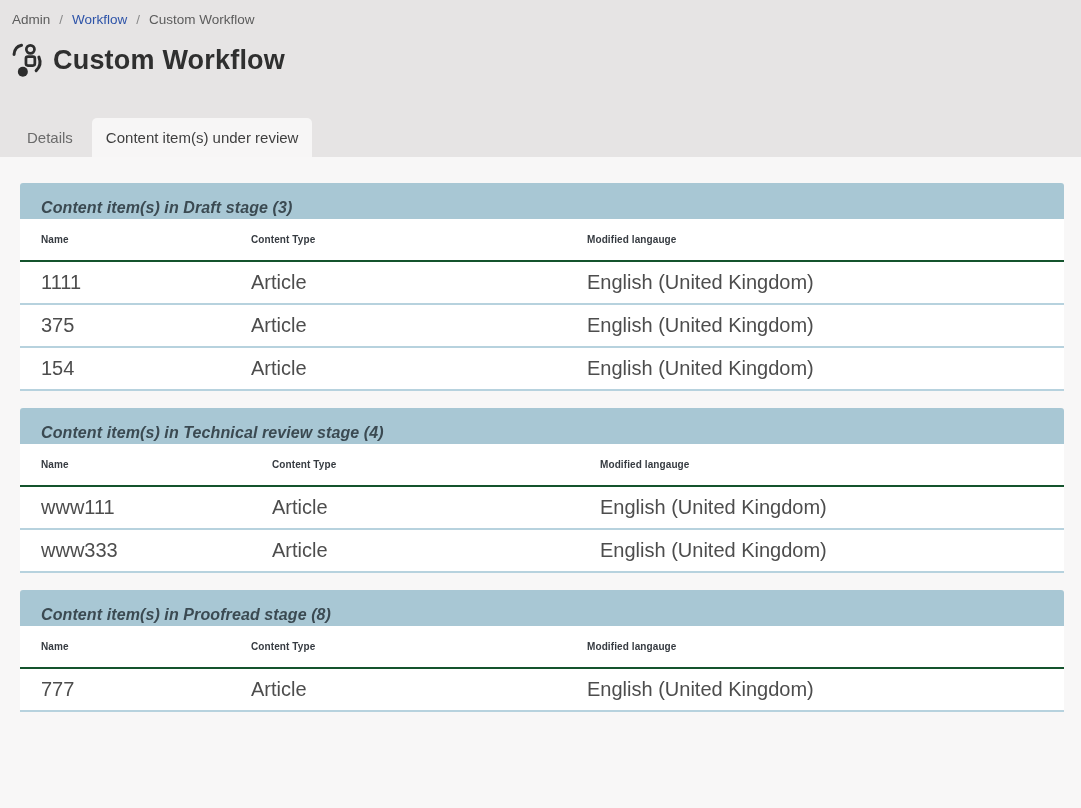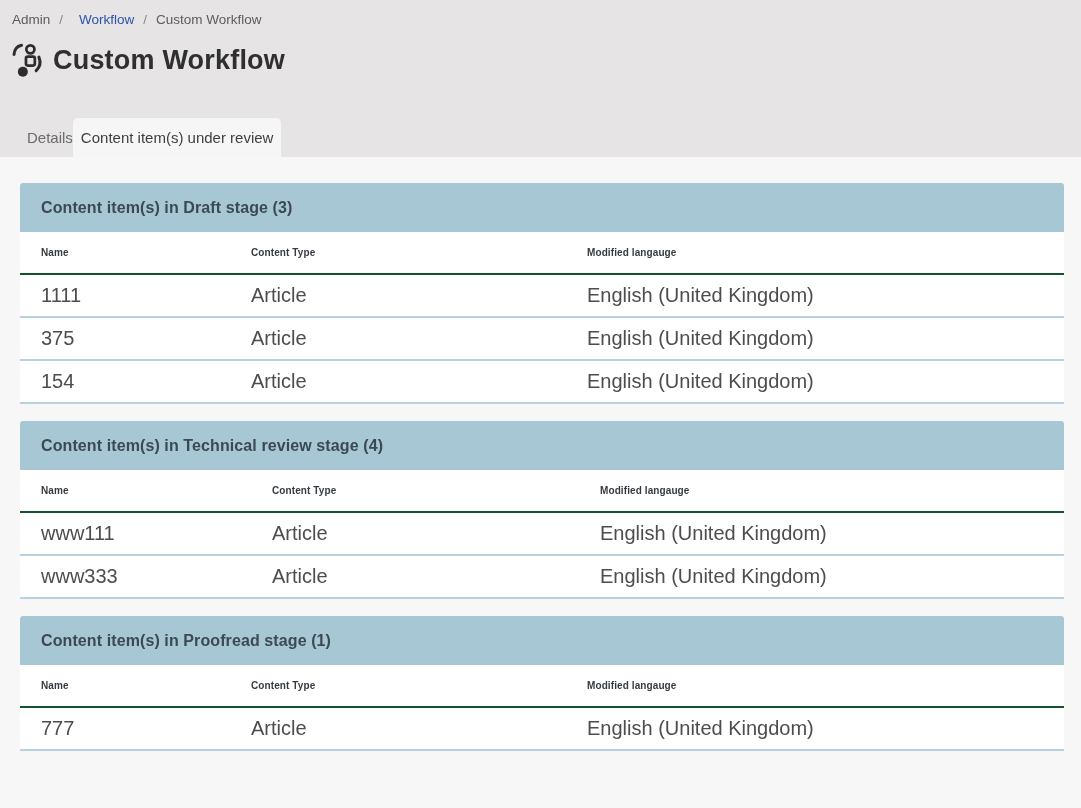--- a/index.html
+++ b/index.html
@@ -21,21 +21,21 @@
   }
   .breadcrumb {
     padding: 12px 0 0 12px;
     font-size: 13.5px;
     color: #5c5c5c;
     display: flex;
     align-items: flex-start;
     gap: 9px;
   }
   .crumb { color: #5c5c5c; }
-  .crumb.link { color: #2d53a8; cursor: pointer; margin-left: 7px; }
+  .crumb.link { color: #2d53a8; cursor: pointer; }
   .crumb-sep { color: #8a8a8a; }
   .title-row {
     display: flex;
     align-items: center;
     margin: 15px 0 0 10px;
   }
   .title-icon { width: 34px; height: 37px; color: #2d2d2d; flex: 0 0 auto; }
   .page-title {
     font-size: 27px;
     font-weight: 700;
@@ -52,42 +52,44 @@
   .tab {
     font-size: 15px;
     color: #6b6b6b;
     padding: 11px 0;
     cursor: pointer;
     white-space: nowrap;
   }
   .tab.active {
     background: #f7f6f6;
     color: #3f3f3f;
-    padding: 11px 8px;
+    padding: 11px 14px;
     margin-right: 0;
     border-radius: 5px 5px 0 0;
+    margin-left: 19px;
   }
   
   .content {
     box-sizing: border-box;
     height: 651px;
     padding: 26px 17px 0 20px;
     background: #f8f7f7;
   }
   .stage-card { margin-bottom: 17px; }
   .stage-header {
     background: #a8c7d4;
     color: #3b4a52;
     font-size: 16px;
     font-weight: 700;
-    height: 49px;
+    height: 36px;
     line-height: 49px;
     padding-left: 21px;
     border-radius: 3px 3px 0 0;
     letter-spacing: 0.1px;
+    font-style: italic;
   }
   table.stage-table {
     width: 100%;
     border-collapse: collapse;
     background: #ffffff;
     table-layout: fixed;
   }
   table.stage-table th {
     text-align: left;
     font-size: 10px;
@@ -204,21 +206,21 @@
         <tr>
           <td>www333</td>
           <td>Article</td>
           <td>English (United Kingdom)</td>
         </tr>
       </tbody>
     </table>
   </section>
 
   <section class="stage-card">
-    <div class="stage-header">Content item(s) in Proofread stage (1)</div>
+    <div class="stage-header">Content item(s) in Proofread stage (8)</div>
     <table class="stage-table s3">
       <colgroup>
           <col class="c1">
           <col class="c2">
           <col>
         </colgroup>
       <thead>
         <tr>
           <th>Name</th>
           <th>Content Type</th>

